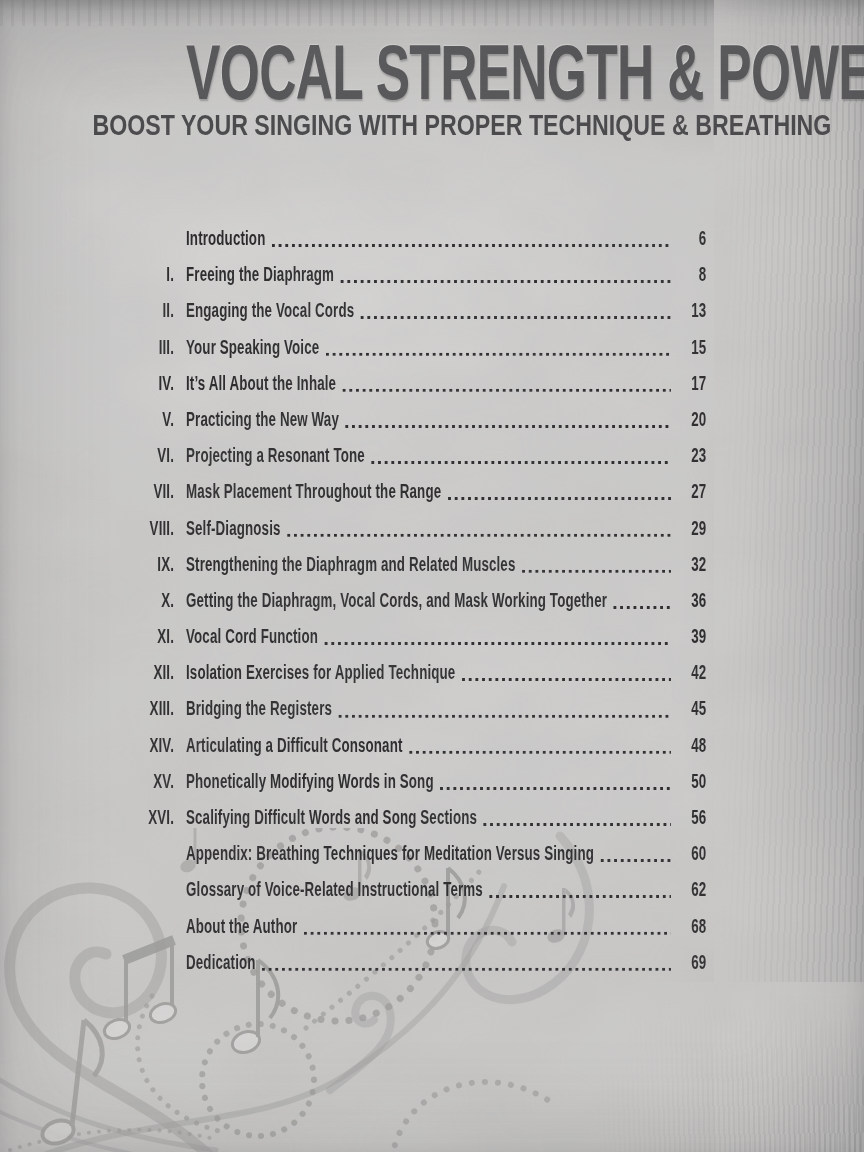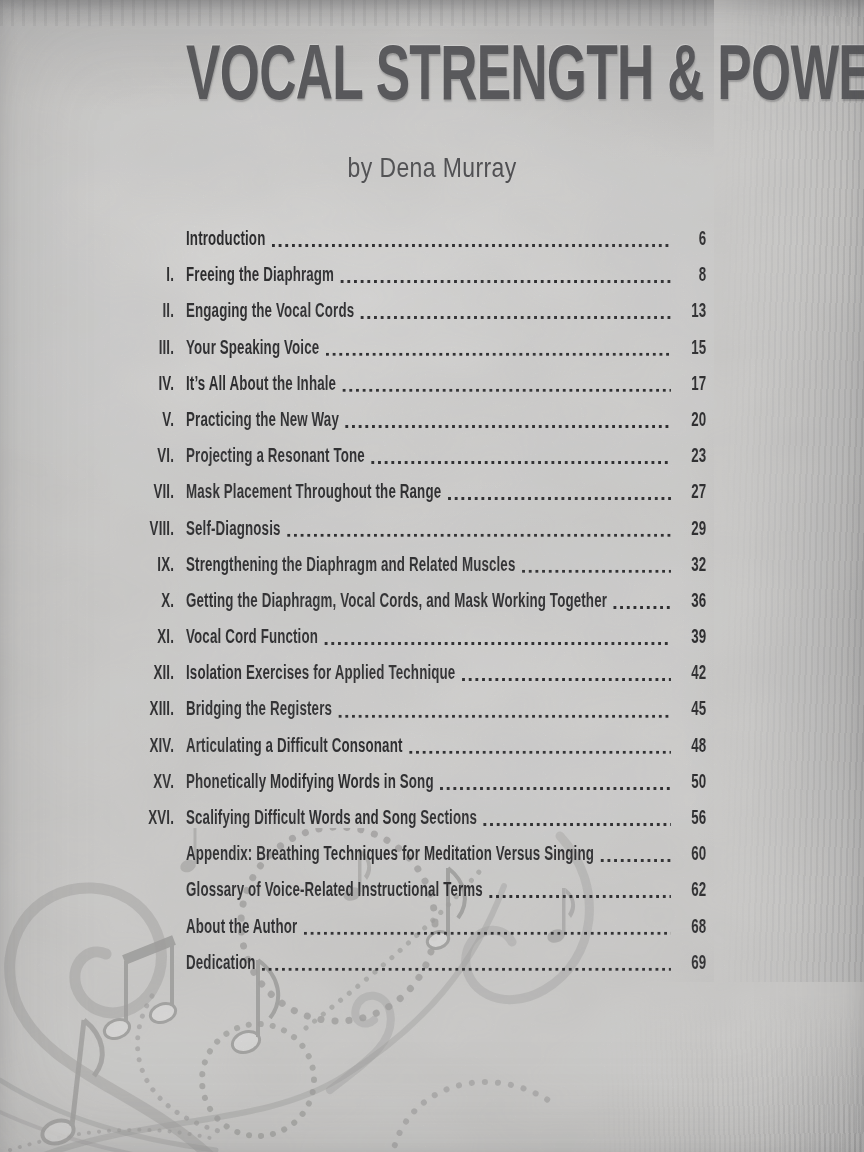--- a/index.html
+++ b/index.html
@@ -164,22 +164,22 @@
     </g>
   </svg>
 
   <div class="grunge-top"></div>
   <div class="grunge-right"></div>
   <div class="grunge-corner"></div>
 
   <div class="title-wrap">
     <h1 class="title">VOCAL STRENGTH &amp; POWER</h1>
   </div>
-  <div class="byline-wrap">
-    <div class="byline">by Dena Murray</div>
+  <div class="subtitle-wrap">
+    <h2 class="subtitle">BOOST YOUR SINGING WITH PROPER TECHNIQUE &amp; BREATHING</h2>
   </div>
 
   <main class="toc">
       <div class="toc-row">
       <span class="toc-num"></span>
       <span class="toc-label">Introduction</span>
       <span class="toc-leader"></span>
       <span class="toc-page">6</span>
     </div>
       <div class="toc-row">

